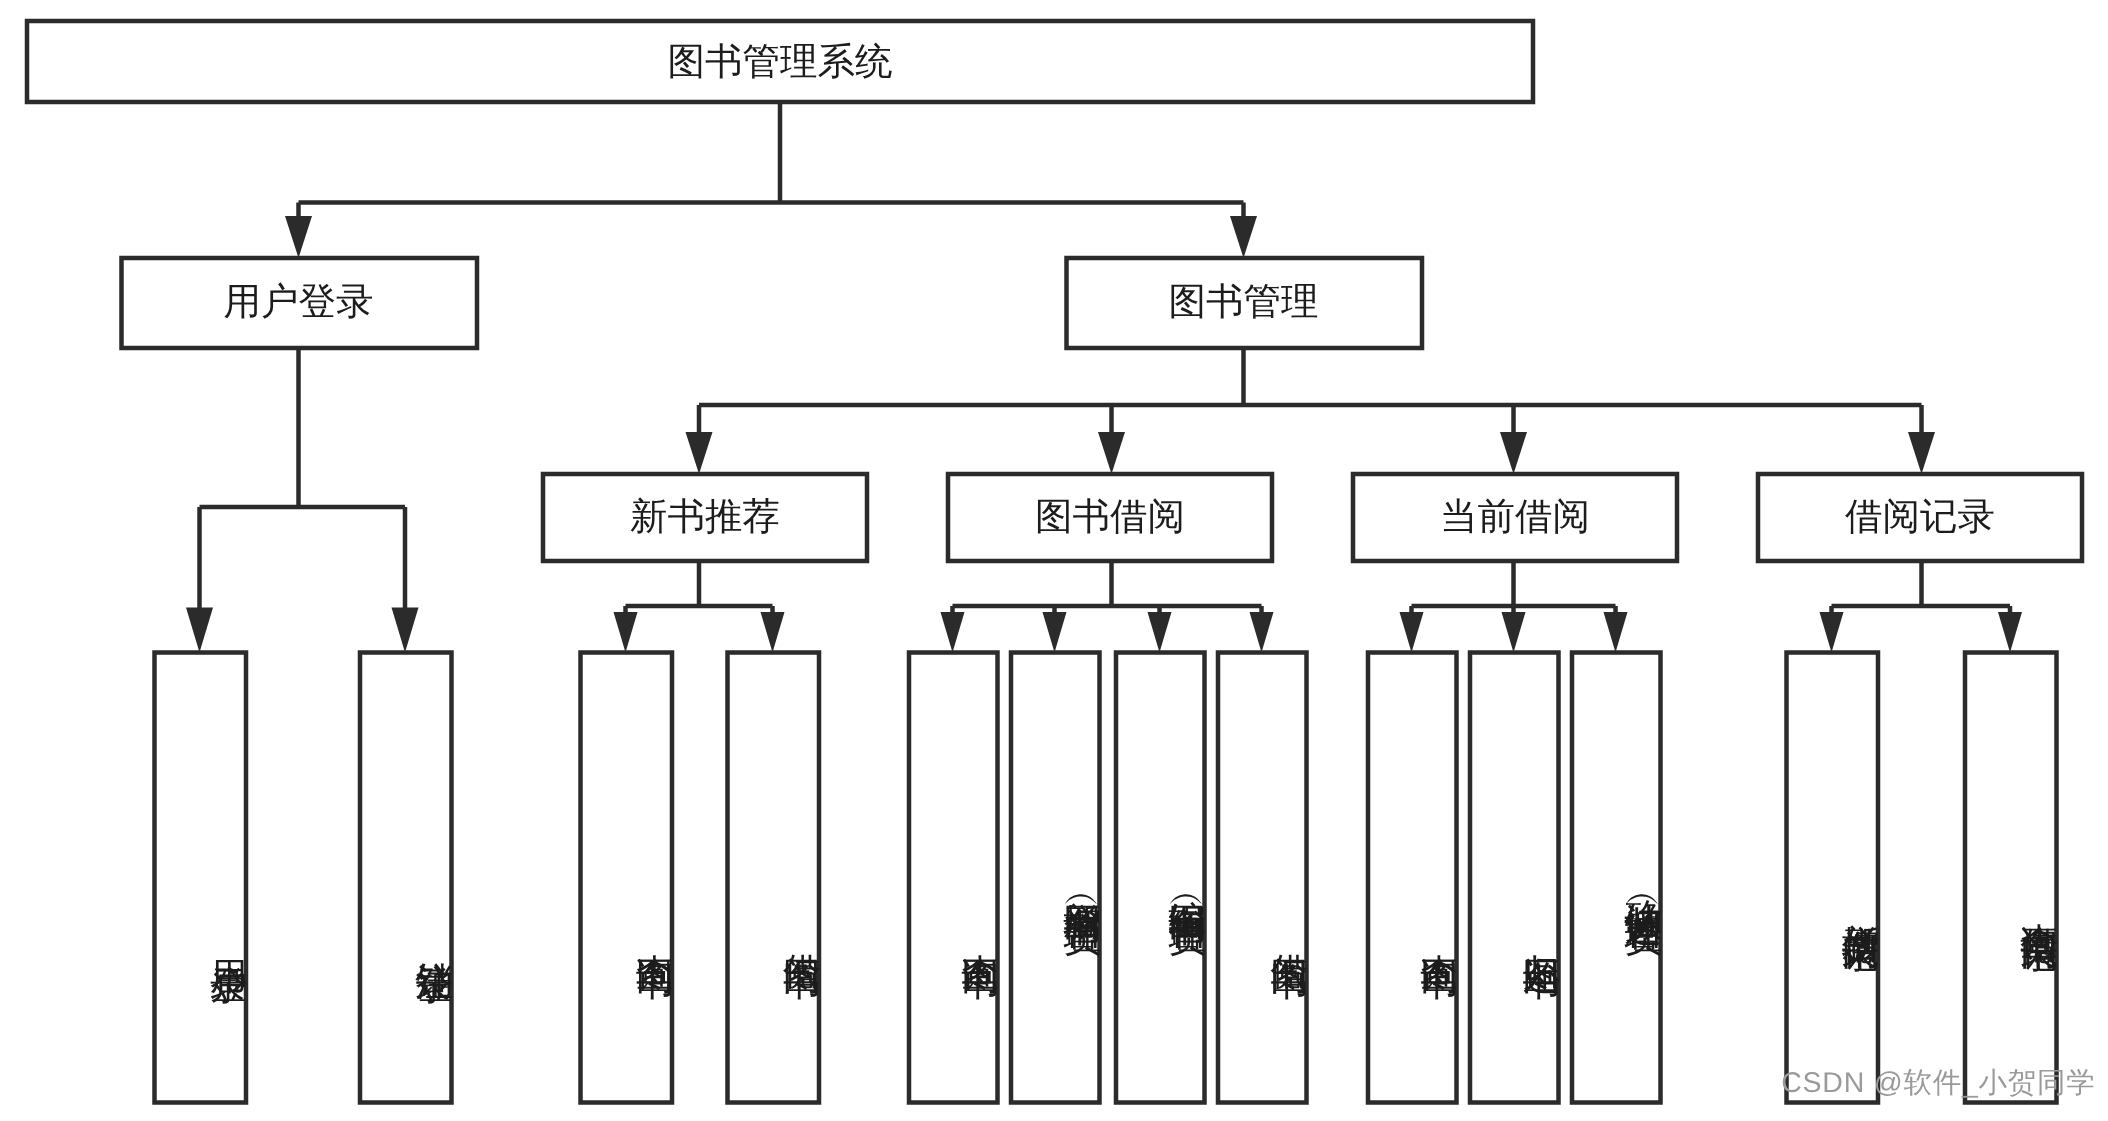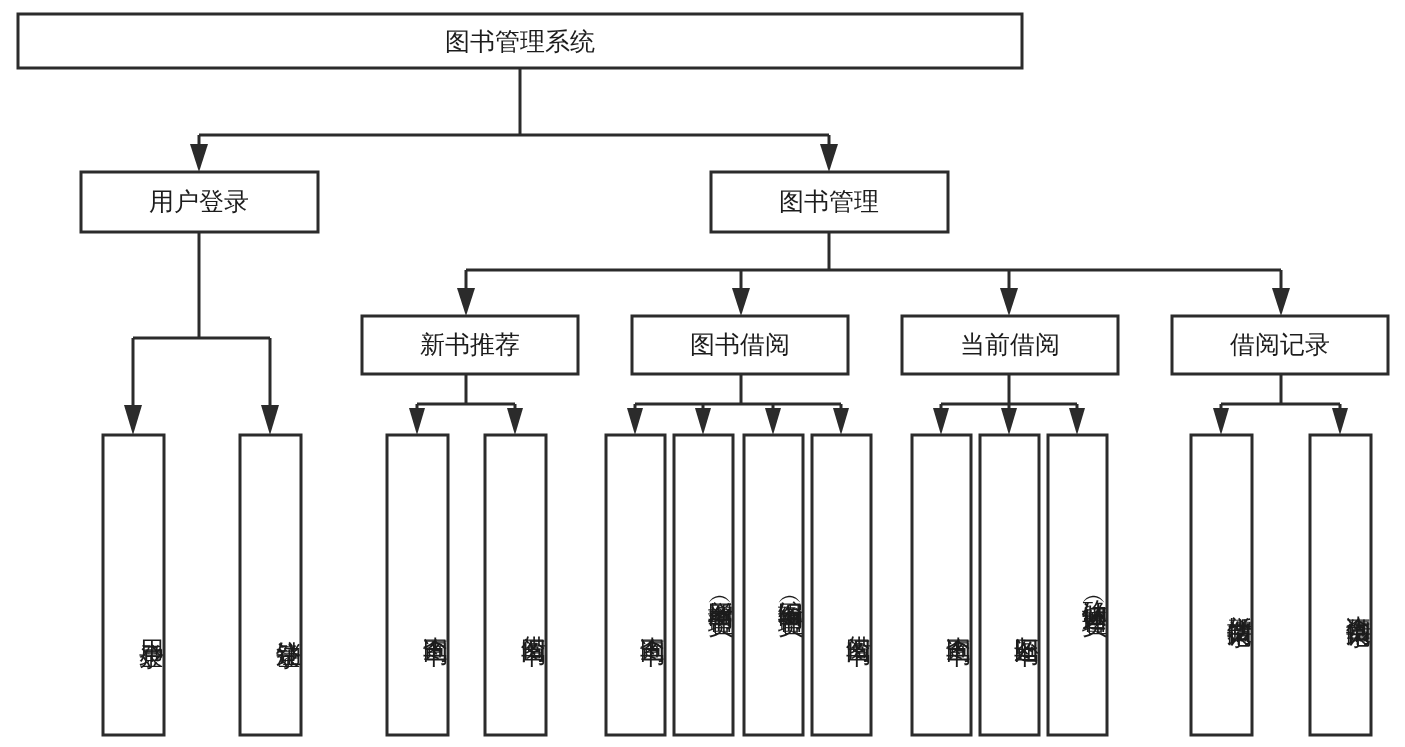--- a/index.html
+++ b/index.html
@@ -262,14 +262,15 @@
   <div class="vlabel" style="left:744px; top:443px; width:59px; height:292px;">编辑图书（管理员）</div>
   <div class="vlabel" style="left:812px; top:505px; width:59px; height:230px;">借阅图书</div>
 
   <div class="vlabel" style="left:912px; top:505px; width:59px; height:230px;">查询图书</div>
   <div class="vlabel" style="left:980px; top:505px; width:59px; height:230px;">归还图书</div>
   <div class="vlabel" style="left:1048px; top:443px; width:59px; height:292px;">确认归还（管理员）</div>
 
   <div class="vlabel" style="left:1191px; top:467px; width:61px; height:268px;">新增借阅记录</div>
   <div class="vlabel" style="left:1310px; top:467px; width:61px; height:268px;">查询借阅记录</div>
 
+  <div class="watermark">CSDN @软件_小贺同学</div>
 
 </div>
 
 </body></html>

